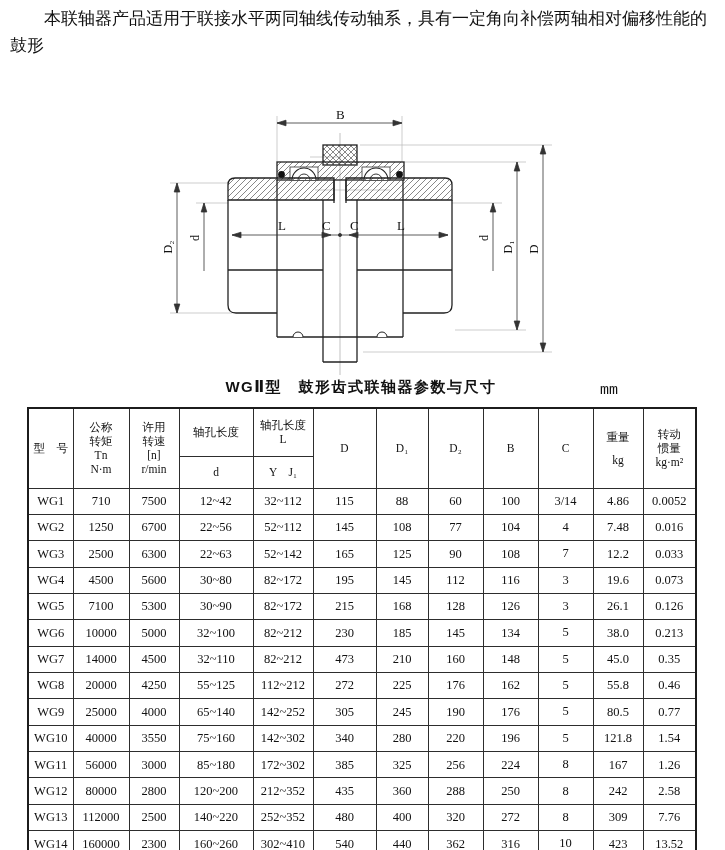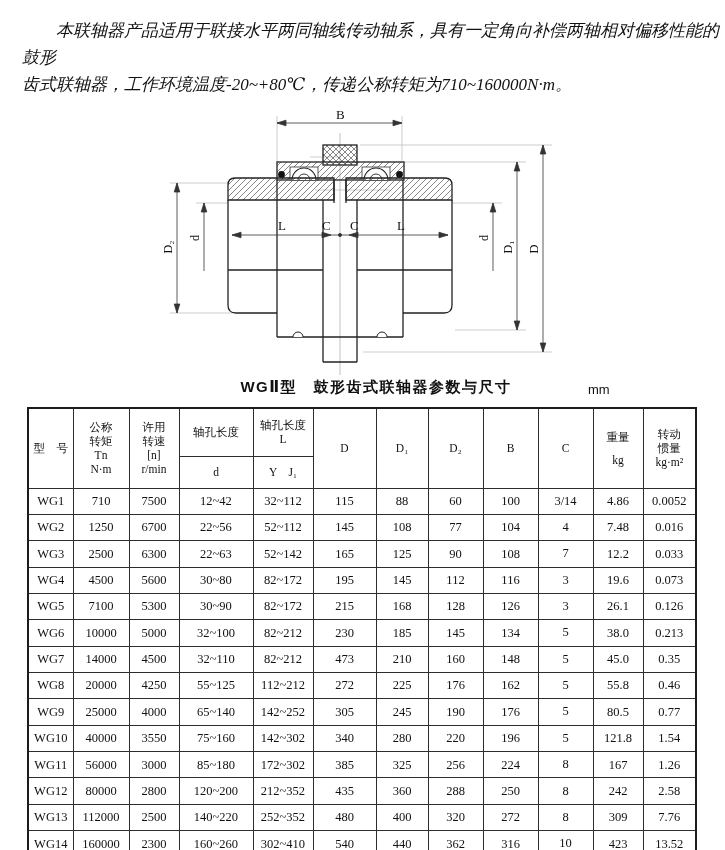--- a/index.html
+++ b/index.html
@@ -1,41 +1,41 @@
 <!DOCTYPE html>
 <html><head>
 <meta charset="utf-8">
 <style>
   html,body{margin:0;padding:0;background:#ffffff;}
   .page{position:relative;width:725px;height:850px;background:#fff;overflow:hidden;
         font-family:"Liberation Serif","DejaVu Serif",serif;color:#111;}
-  .intro{position:absolute;top:6px;left:10px;width:704px;margin:12px;
-         font-size:17px;line-height:1.58;text-indent:2em;font-style:italic;}
+  .intro{position:absolute;top:6px;left:10px;width:704px;margin:0;
+         font-size:17px;line-height:1.58;text-indent:2em;}
   .fig{position:absolute;left:60px;top:95px;}
-  .fig-title-row{position:absolute;top:378px;left:42px;width:668px;text-align:center;}
+  .fig-title-row{position:absolute;top:378px;left:27px;width:668px;text-align:center;}
   .fig-title{font-family:"Liberation Sans","DejaVu Sans",sans-serif;
              font-weight:bold;font-size:15px;letter-spacing:1.5px;}
-  .unit{position:absolute;left:588px;top:382px;font-size:13px;
-        font-family:Liberation Sans, sans-serif;}
+  .unit{position:absolute;left:600px;top:382px;font-size:15px;
+        font-family:Liberation Mono, monospace;}
   table.spec{position:absolute;left:27px;top:407px;width:668px;
              border-collapse:collapse;table-layout:fixed;border:2px solid #1c1c1c;}
   table.spec th,table.spec td{border:1px solid #2d2d2d;text-align:center;
              vertical-align:middle;padding:0;font-weight:normal;overflow:hidden;}
   thead th{font-size:11.5px;line-height:1.22;}
   tbody td{font-size:12.5px;height:25.36px;line-height:1;}
   td.c-top{vertical-align:top;padding-top:1px;line-height:1.05;}
   .hdr-gap{display:block;height:9px;}
   svg text{font-family:"Liberation Serif","DejaVu Serif",serif;fill:#111;}
 </style>
 </head>
 <body>
 
 <div class="page">
 
-  <p class="intro"><span>本联轴器产品适用于联接水平两同轴线传动轴系，具有一定角向补偿两轴相对偏移性能的鼓形</span><br><span>齿式联轴器，工作环境温度-20~+80℃，传递公称转矩为710~160000N·m。</span></p>
+  <p class="intro"><span>本联轴器产品适用于联接水平两同轴线传动轴系，具有一定角向补偿两轴相对偏移性能的鼓形</span><br></p>
 
   <svg class="fig" width="500" height="285" viewBox="0 0 500 285">
     <defs>
       <pattern id="h1" patternUnits="userSpaceOnUse" width="6" height="6">
         <path d="M0,6 L6,0" stroke="#555" stroke-width="0.7"></path>
       </pattern>
       <pattern id="h2" patternUnits="userSpaceOnUse" width="6" height="6">
         <path d="M0,0 L6,6" stroke="#555" stroke-width="0.7"></path>
       </pattern>
     </defs>

